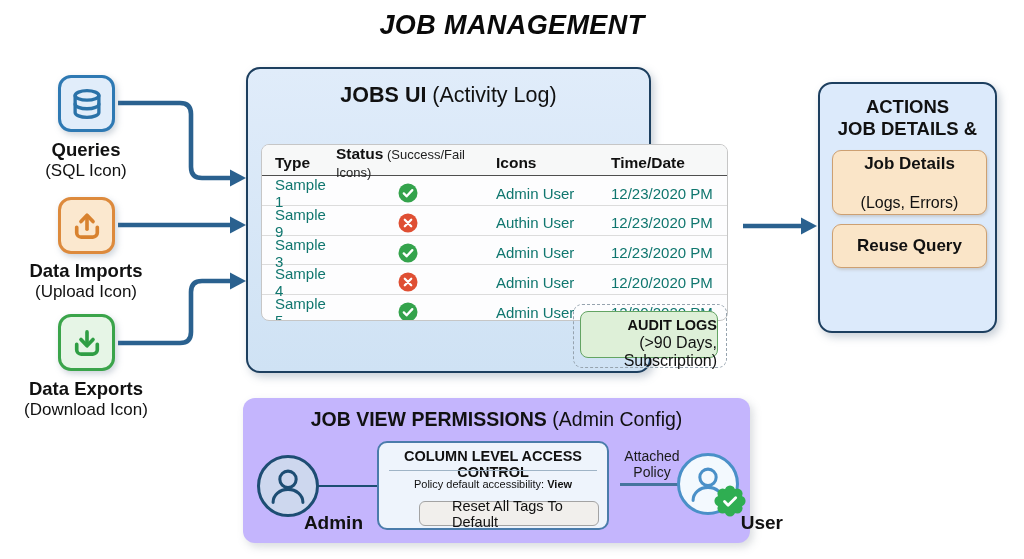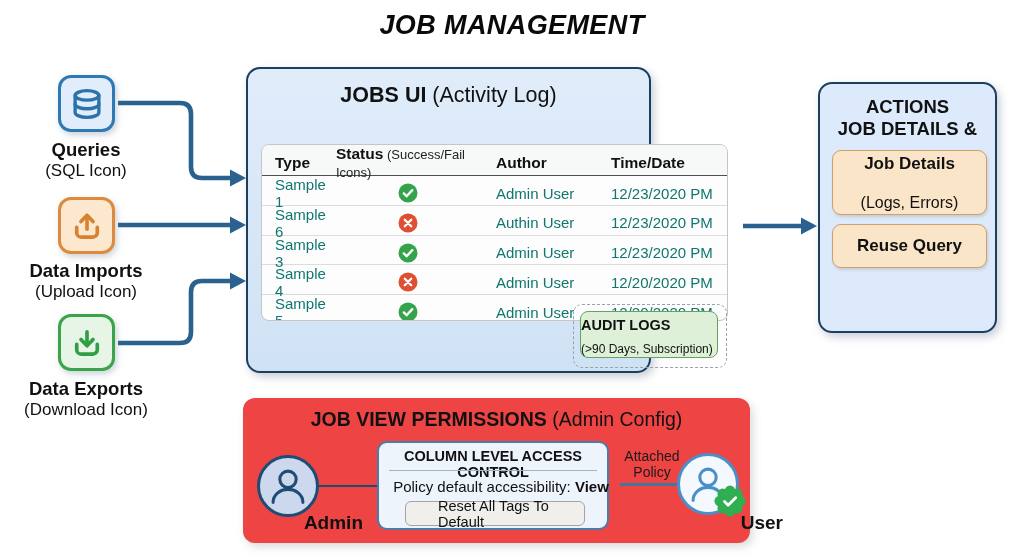--- a/index.html
+++ b/index.html
@@ -36,49 +36,49 @@
   .status-ic svg{display:none;width:20px;height:20px;}
   .status-ic.success .ic-check{display:block;}
   .status-ic.fail .ic-x{display:block;}
 
   .history-box{left:13px;top:238px;width:304px;height:61px;background:#ddeafa;border:2px solid #1d3f5f;
     border-radius:10px;box-sizing:border-box;}
   .history-label{top:6px;left:0;width:100%;text-align:center;font-size:15px;font-weight:bold;}
 
   .audit-outer{left:325px;top:235px;width:154px;height:64px;border:1.6px dashed #96a3ae;border-radius:9px;box-sizing:border-box;}
   .audit-inner{left:6px;top:6px;width:138px;height:47px;background:#def0d8;border:1.5px solid #63a463;
-    border-radius:8px;box-sizing:border-box;text-align:left;}
+    border-radius:8px;box-sizing:border-box;text-align:right;}
   .audit-title{margin-top:5px;font-size:14.5px;font-weight:bold;}
-  .audit-sub{font-size:12px;margin-top:9px;}
+  .audit-sub{font-size:16px;margin-top:1px;}
 
   
   .details-panel{left:818px;top:82px;width:179px;height:251px;background:#dceafb;}
   .details-title{top:12px;left:0;width:100%;text-align:center;font-size:18.5px;font-weight:bold;line-height:21.5px;}
   .action-btn{left:12px;width:155px;background:#fae5c8;border:1.5px solid #cda072;border-radius:9px;
     box-sizing:border-box;display:flex;flex-direction:column;align-items:center;justify-content:center;
     box-shadow:1px 2px 3px rgba(140,120,90,.25);cursor:pointer;}
   .action-btn .main{font-size:17px;font-weight:bold;}
   .action-btn .sub{font-size:16px;}
 
   
-  .perm-panel{left:243px;top:398px;width:507px;height:145px;background:#ef4444;border-radius:12px;
+  .perm-panel{left:243px;top:398px;width:507px;height:145px;background:#c4b5fd;border-radius:12px;
     box-shadow:3px 4px 8px rgba(130,140,150,.3);}
   .perm-title{top:10px;left:0;width:100%;text-align:center;font-size:19.5px;}
   .conn{height:2.5px;}
   .avatar{width:62px;height:62px;border-radius:50%;box-sizing:border-box;border:3px solid;
     display:flex;align-items:center;justify-content:center;}
   .avatar.admin{background:#cdd7ee;border-color:#1d4d73;}
   .avatar.user{background:#f3f9fe;border-color:#4a90c8;}
   .avatar-label{font-size:19px;font-weight:bold;text-align:right;}
   .access-box{left:134px;top:43px;width:232px;height:89px;background:#eef4fc;border:2px solid #4a7cab;
     border-radius:10px;box-sizing:border-box;}
   .access-title{top:5px;left:0;width:100%;text-align:center;font-size:14.5px;font-weight:bold;}
   .access-divider{left:10px;right:10px;top:27px;height:1px;background:#9fb4c6;}
-  .policy-line{top:35px;left:8px;width:100%;text-align:center;font-size:15px;}
-  .reset-btn{left:26px;top:58px;width:180px;height:25px;background:#f1efec;border:1.5px solid #a3a3a3;
+  .policy-line{top:35px;left:0;width:100%;text-align:center;font-size:11px;}
+  .reset-btn{left:40px;top:58px;width:180px;height:25px;background:#f1efec;border:1.5px solid #a3a3a3;
     border-radius:6px;box-sizing:border-box;display:flex;align-items:center;justify-content:center;
     font-size:14.5px;cursor:pointer;padding-left:32px;}
   .attached{left:378px;top:51px;width:62px;text-align:center;font-size:14px;line-height:15.5px;color:#1a1a1a;}
   .badge{left:470px;top:86px;width:34px;height:34px;}
 </style>
 </head>
 <body>
 
 <div class="stage">
 
@@ -143,38 +143,38 @@
 
   <div class="abs panel jobs-panel">
     <div class="abs jobs-title">
       <span class="b">JOBS UI</span><span> (Activity Log)</span>
     </div>
 
     <div class="abs table-card">
       <div class="t-head">
         <div class="b">Type</div>
         <div><span class="b">Status</span><span class="note"> (Success/Fail Icons)</span></div>
-        <div class="b">Author</div>
+        <div class="b">Icons</div>
         <div class="b">Time/Date</div>
       </div>
 
       <div class="t-row">
         <div>Sample 1</div>
         <span class="status-ic success">
           <svg class="ic-check" viewBox="0 0 20 20">
               <circle cx="10" cy="10" r="9.5" fill="#34a34c"></circle>
               <path d="M5.8 10.4 l2.8 2.9 L14.3 7.1" stroke="#fff" stroke-width="2.3" fill="none" stroke-linecap="round" stroke-linejoin="round"></path>
             </svg>
 
         </span>
         <div>Admin User</div>
         <div>12/23/2020 PM</div>
       </div>
       <div class="t-row">
-        <div>Sample 6</div>
+        <div>Sample 9</div>
         <span class="status-ic fail">
 
           <svg class="ic-x" viewBox="0 0 20 20">
               <circle cx="10" cy="10" r="9.5" fill="#df4f33"></circle>
               <path d="M6.8 6.8 l6.4 6.4 M13.2 6.8 l-6.4 6.4" stroke="#fff" stroke-width="2.3" stroke-linecap="round"></path>
             </svg>
         </span>
         <div>Authin User</div>
         <div>12/23/2020 PM</div>
       </div>

